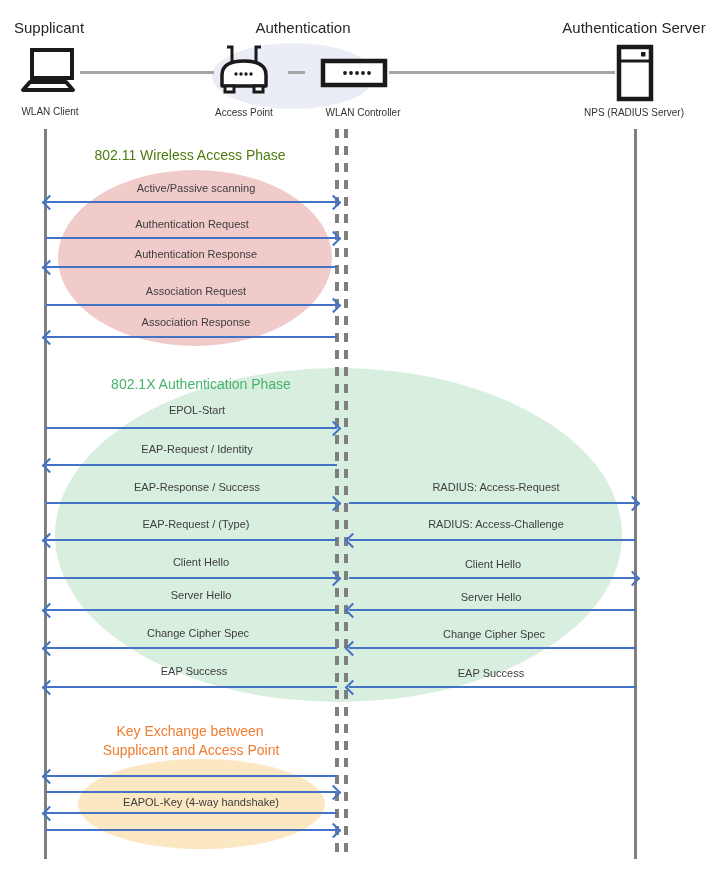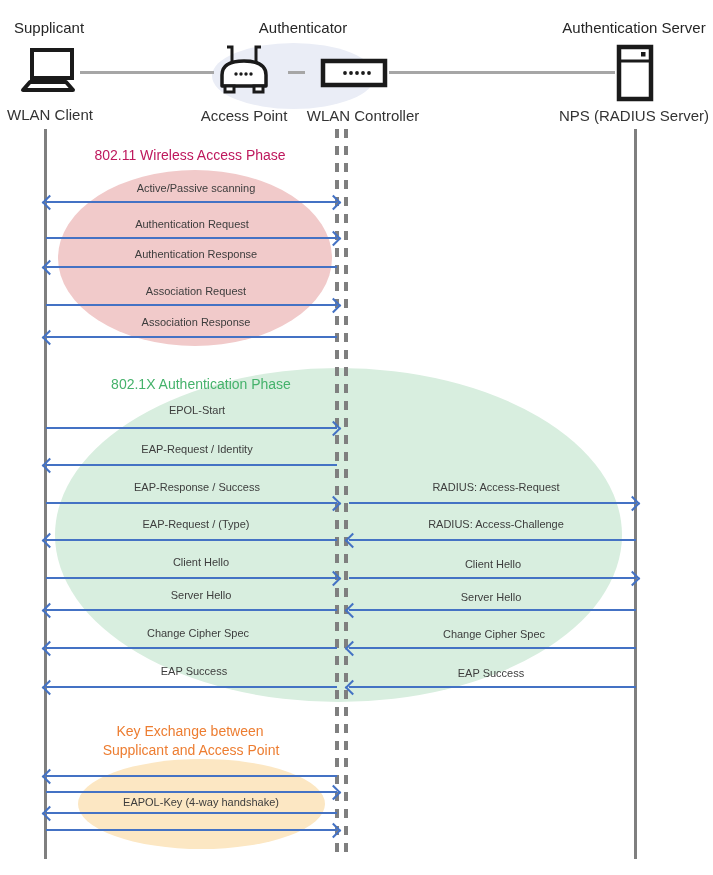--- a/index.html
+++ b/index.html
@@ -14,26 +14,26 @@
   #el-green{left:55px;top:368px;width:567px;height:334px;background:#D8EEDF;}
   #el-yellow{left:78px;top:759px;width:247px;height:90px;background:#FCE7C3;}
   
   .lifeline{position:absolute;top:129px;width:3px;height:730px;background:#7F7F7F;z-index:1;}
   .lifeline.dashed{width:4px;height:724px;background:repeating-linear-gradient(to bottom,#7F7F7F 0 9px,transparent 9px 17px);}
   
   .conn{position:absolute;top:71px;height:3px;background:#A6A6A6;z-index:1;}
   
   .role{position:absolute;font-size:15px;color:#262626;white-space:nowrap;z-index:4;}
   .centered{transform:translateX(-50%);}
-  .devlabel{position:absolute;font-size:15px;color:#333;white-space:nowrap;transform:translateX(-50%);z-index:4;}
+  .devlabel{position:absolute;font-size:10px;color:#333;white-space:nowrap;transform:translateX(-50%);z-index:4;}
   
   .icon{position:absolute;z-index:2;line-height:0;}
   
   .ptitle{position:absolute;font-size:14px;white-space:nowrap;transform:translateX(-50%);z-index:4;}
-  .ptitle.red{color:#be185d;}
+  .ptitle.red{color:#4d7c0f;}
   .ptitle.green{color:#45B26B;}
   .ptitle.orange{color:#ED7D31;}
   
   .mlabel{position:absolute;font-size:11px;color:#3d3d3d;white-space:nowrap;transform:translateX(-50%);z-index:4;}
   
   .arrow{position:absolute;height:2px;background:#4472C4;z-index:3;}
   .arrow.right::after,.arrow.both::after{
     content:"";position:absolute;right:-2px;top:-4px;width:9px;height:9px;
     border-top:2.5px solid #4472C4;border-right:2.5px solid #4472C4;transform:rotate(45deg);
   }
@@ -48,21 +48,21 @@
 <body>
 
 <div id="stage">
 
   <div class="ellipse" id="el-authenticator"></div>
   <div class="ellipse" id="el-red"></div>
   <div class="ellipse" id="el-green"></div>
   <div class="ellipse" id="el-yellow"></div>
 
   <div class="role" style="left:14px;top:19px">Supplicant</div>
-  <div class="role centered" style="left:303px;top:19px">Authenticator</div>
+  <div class="role centered" style="left:303px;top:19px">Authentication</div>
   <div class="role centered" style="left:634px;top:19px">Authentication Server</div>
 
   <div class="conn" style="left:80px;width:134px"></div>
   <div class="conn" style="left:288px;width:17px"></div>
   <div class="conn" style="left:389px;width:226px"></div>
 
   <div class="icon" style="left:18px;top:48px">
     <svg width="60" height="46" viewBox="0 0 60 46">
       <rect x="14" y="2" width="40" height="28" fill="#fff" stroke="#1a1a1a" stroke-width="4"></rect>
       <path d="M12 34 L5 42 L55 42 L48 34 Z" fill="#fff" stroke="#1a1a1a" stroke-width="4" stroke-linejoin="round"></path>

